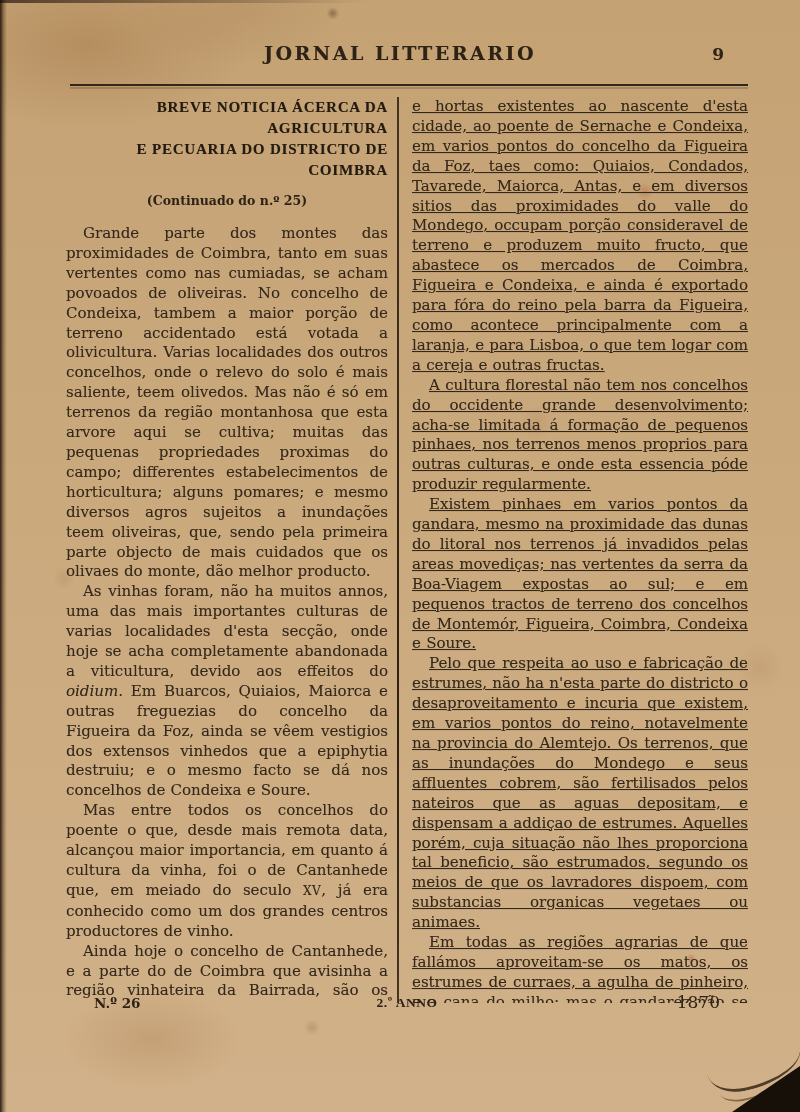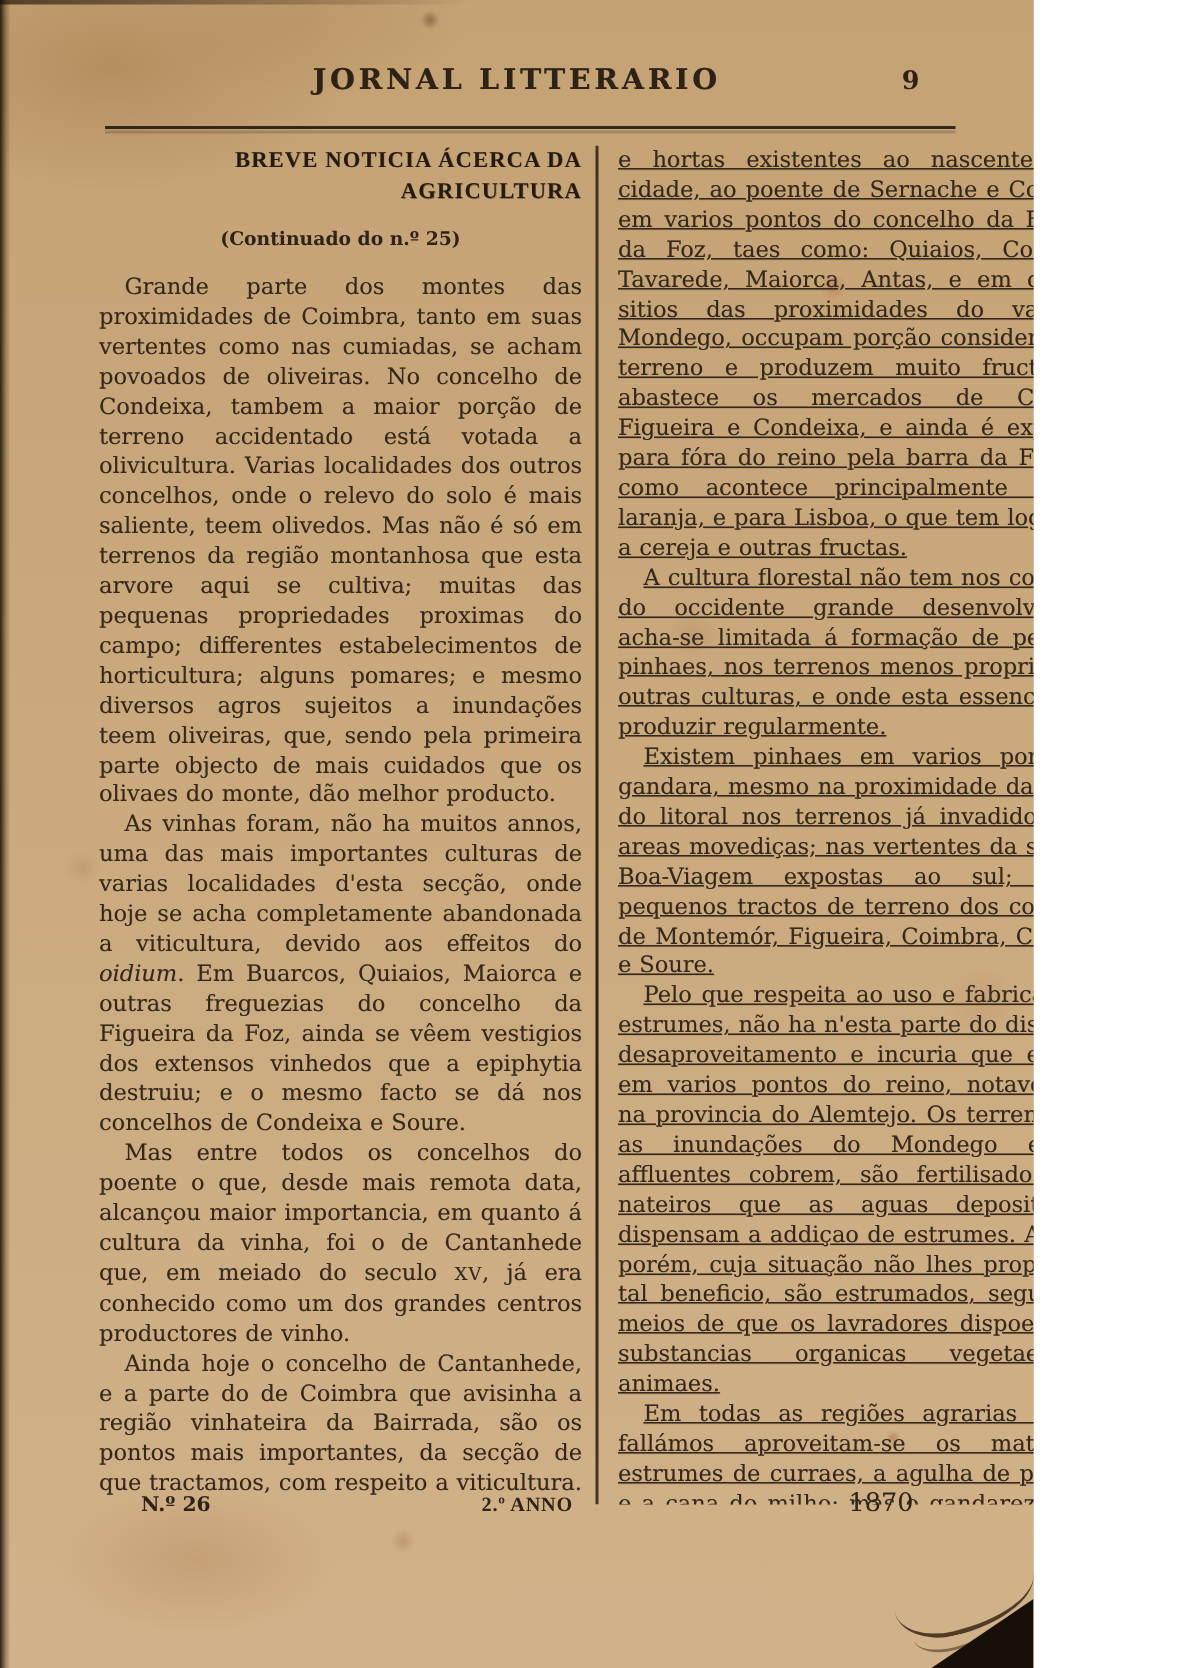--- a/index.html
+++ b/index.html
@@ -1,19 +1,19 @@
 <!DOCTYPE html>
 <html><head>
 <meta charset="utf-8">
 <style>
   html,body{margin:0;padding:0;}
   body{width:800px;height:1112px;overflow:hidden;font-family:"DejaVu Serif",serif;}
 
   .page{
-    position:relative;width:689px;height:1112px;overflow:hidden;
+    position:relative;width:800px;height:1112px;overflow:hidden;
     background-color:#c9a97e;
     background-image:
       radial-gradient(ellipse 230px 120px at 11% 4%, rgba(146,96,47,.30), transparent 70%),
       radial-gradient(ellipse 150px 80px at 30% 1%, rgba(146,96,47,.16), transparent 70%),
       radial-gradient(circle 9px at 41.6% 1.2%, rgba(60,35,15,.40), transparent 70%),
       radial-gradient(circle 13px at 80.6% 17.2%, rgba(165,72,38,.28), transparent 70%),
       radial-gradient(circle 24px at 67% 38%, rgba(150,95,50,.14), transparent 70%),
       radial-gradient(circle 16px at 8% 52%, rgba(150,95,50,.16), transparent 70%),
       radial-gradient(ellipse 130px 70px at 19% 93.5%, rgba(150,95,50,.20), transparent 70%),
       radial-gradient(circle 7px at 86.4% 86.2%, rgba(152,60,30,.32), transparent 70%),
@@ -85,20 +85,21 @@
     <span class="masthead">JORNAL LITTERARIO</span>
   </div>
   <div class="pagenum">9</div>
 
   <div class="head-rule"></div>
 
   <div class="columns">
     <div class="col-left">
       <div class="art-title">
         <div>BREVE NOTICIA ÁCERCA DA AGRICULTURA</div>
+        <div>E PECUARIA DO DISTRICTO DE COIMBRA</div>
       </div>
       <div class="cont-note">(Continuado do n.º 25)</div>
       <div>
           <p class="body-par indent"><span>Grande parte dos montes das proximidades de Coimbra, tanto em suas vertentes como nas cumiadas, se acham povoados de oliveiras. No concelho de Condeixa, tambem a maior porção de terreno accidentado está votada a olivicultura. Varias localidades dos outros concelhos, onde o relevo do solo é mais saliente, teem olivedos. Mas não é só em terrenos da região montanhosa que esta arvore aqui se cultiva; muitas das pequenas propriedades proximas do campo; differentes estabelecimentos de horticultura; alguns pomares; e mesmo diversos agros sujeitos a inundações teem oliveiras, que, sendo pela primeira parte objecto de mais cuidados que os olivaes do monte, dão melhor producto.</span></p>
           <p class="body-par indent"><span>As vinhas foram, não ha muitos annos, uma das mais importantes culturas de varias localidades d'esta secção, onde hoje se acha completamente abandonada a viticultura, devido aos effeitos do </span><em>oidium</em><span>. Em Buarcos, Quiaios, Maiorca e outras freguezias do concelho da Figueira da Foz, ainda se vêem vestigios dos extensos vinhedos que a epiphytia destruiu; e o mesmo facto se dá nos concelhos de Condeixa e Soure.</span></p>
           <p class="body-par indent"><span>Mas entre todos os concelhos do poente o que, desde mais remota data, alcançou maior importancia, em quanto á cultura da vinha, foi o de Cantanhede que, em meiado do seculo </span><span class="sc">xv</span><span>, já era conhecido como um dos grandes centros productores de vinho.</span></p>
           <p class="body-par indent"><span>Ainda hoje o concelho de Cantanhede, e a parte do de Coimbra que avisinha a região vinhateira da Bairrada, são os pontos mais importantes, da secção de que tractamos, com respeito a viticultura.</span></p>
         </div>
     </div>
     <div class="divider"></div>

